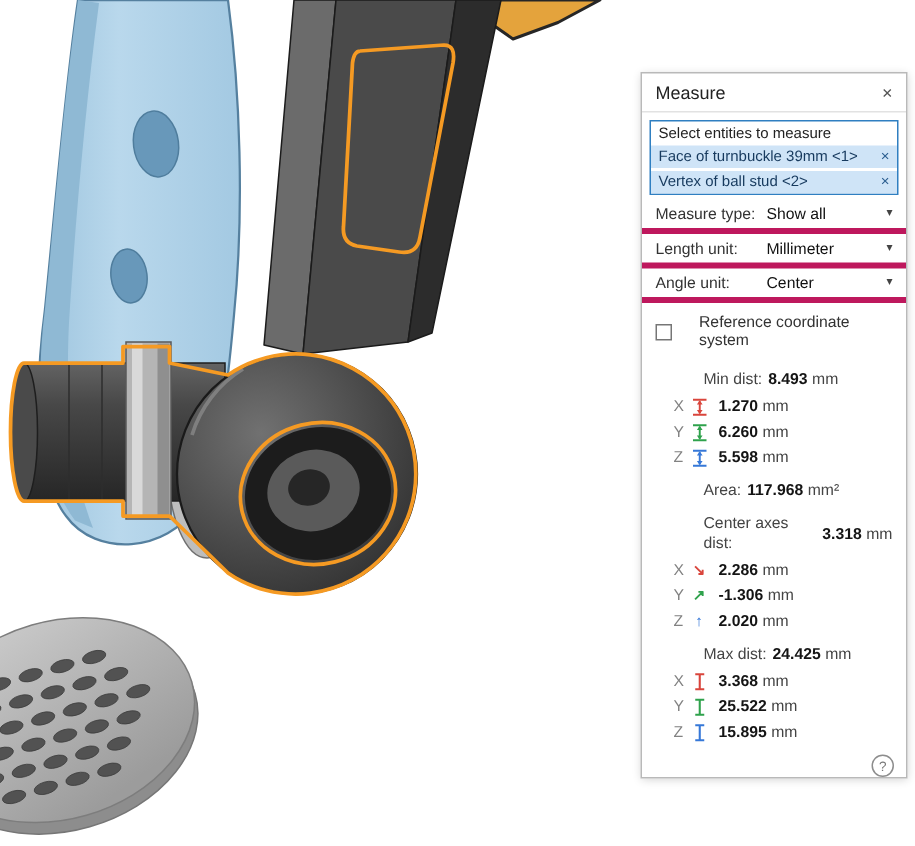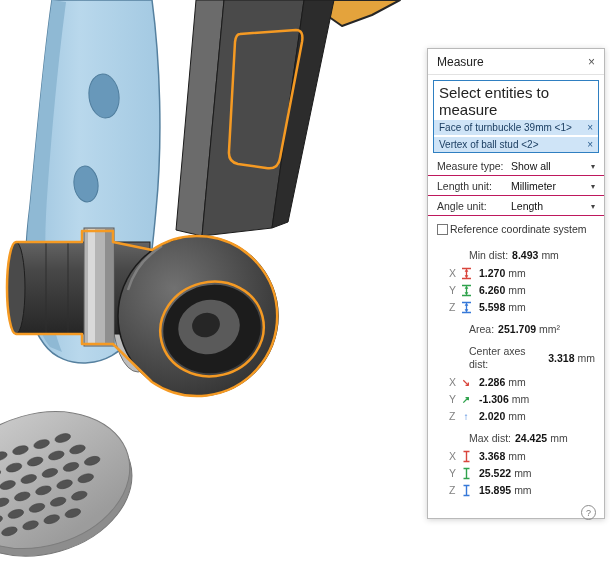--- a/index.html
+++ b/index.html
@@ -10,31 +10,31 @@
   .panel{
     position:absolute;left:427px;top:48px;width:178px;height:471px;
     background:#fff;border:1px solid #b9b9b9;box-shadow:0 1px 6px rgba(0,0,0,.18);
     font-size:10.5px;color:#333;display:flex;flex-direction:column;box-sizing:border-box;
   }
   .panel-header{display:flex;align-items:center;padding:6px 9px 5px;border-bottom:1px solid #e2e2e2;}
   .panel-title{font-size:12px;color:#222;}
   .close-btn{margin-left:auto;background:none;border:none;color:#555;font-size:12px;line-height:1;cursor:pointer;padding:0;}
 
   .entities-box{margin:5px 5px 3px;border:1px solid #2f7fc1;background:#fff;}
-  .entities-label{font-size:15px;padding:3px 5px 2px;color:#222;}
+  .entities-label{font-size:10px;padding:3px 5px 2px;color:#222;}
   .entity-row{display:flex;align-items:center;background:#cfe4f7;padding:2px 5px;font-size:10px;color:#173a5e;}
   .entity-row + .entity-row{margin-top:2px;}
   .entity-x{margin-left:auto;color:#2a5d8f;font-size:10px;cursor:pointer;}
 
-  .dropdown-row{display:flex;align-items:center;padding:4px 9px 3px;border-bottom:1px solid #be185d;cursor:pointer;}
+  .dropdown-row{display:flex;padding:4px 9px 3px;border-bottom:4px solid #be185d;cursor:pointer;}
   .dd-label{width:74px;color:#333;}
   .dd-value{flex:1;color:#111;}
   .dd-caret{font-size:8px;color:#444;margin-left:4px;}
 
-  .checkbox-row{display:flex;align-items:center;gap:2px;padding:7px 9px 3px;cursor:pointer;}
+  .checkbox-row{display:flex;align-items:center;gap:18px;padding:7px 9px 3px;cursor:pointer;}
   .checkbox{width:9px;height:9px;border:1px solid #767676;background:#fff;display:inline-block;flex:none;}
 
   .measure-list{padding:2px 9px 0;flex:1;}
   .m-row{display:flex;align-items:center;margin:5px 0;line-height:13px;}
   .m-row.head{margin-top:9px;margin-left:32px;}
   .m-label{color:#444;}
   .m-value{font-weight:bold;color:#141414;margin-left:4px;}
   .m-unit{color:#444;margin-left:3px;}
   .m-row.axis{padding-left:12px;margin:4px 0;}
   .axis-letter{color:#828282;width:9px;}
@@ -185,21 +185,21 @@
       <span class="dd-value">Show all</span>
       <span class="dd-caret">▾</span>
     </div>
     <div class="dropdown-row">
       <span class="dd-label">Length unit:</span>
       <span class="dd-value">Millimeter</span>
       <span class="dd-caret">▾</span>
     </div>
     <div class="dropdown-row">
       <span class="dd-label">Angle unit:</span>
-      <span class="dd-value">Length</span>
+      <span class="dd-value">Center</span>
       <span class="dd-caret">▾</span>
     </div>
 
     <label class="checkbox-row">
       <span class="checkbox"></span>
       <span>Reference coordinate system</span>
     </label>
 
     <div class="measure-list">
 
@@ -237,21 +237,21 @@
               <path d="M1,1.5 H10 M1,11.5 H10 M5.5,2.5 V10.5" stroke="currentColor" stroke-width="1.3" fill="none"></path>
               <path d="M5.5,1.8 L3.6,4.7 H7.4 Z M5.5,11.2 L3.6,8.3 H7.4 Z" fill="currentColor"></path>
             </svg>
         </span>
         <span class="m-value">5.598</span>
         <span class="m-unit">mm</span>
       </div>
 
       <div class="m-row head">
         <span class="m-label">Area:</span>
-        <span class="m-value">251.709</span>
+        <span class="m-value">117.968</span>
         <span class="m-unit">mm²</span>
       </div>
 
       <div class="m-row head">
         <span class="m-label">Center axes dist:</span>
         <span class="m-value">3.318</span>
         <span class="m-unit">mm</span>
       </div>
       <div class="m-row axis">
         <span class="axis-letter">X</span>

